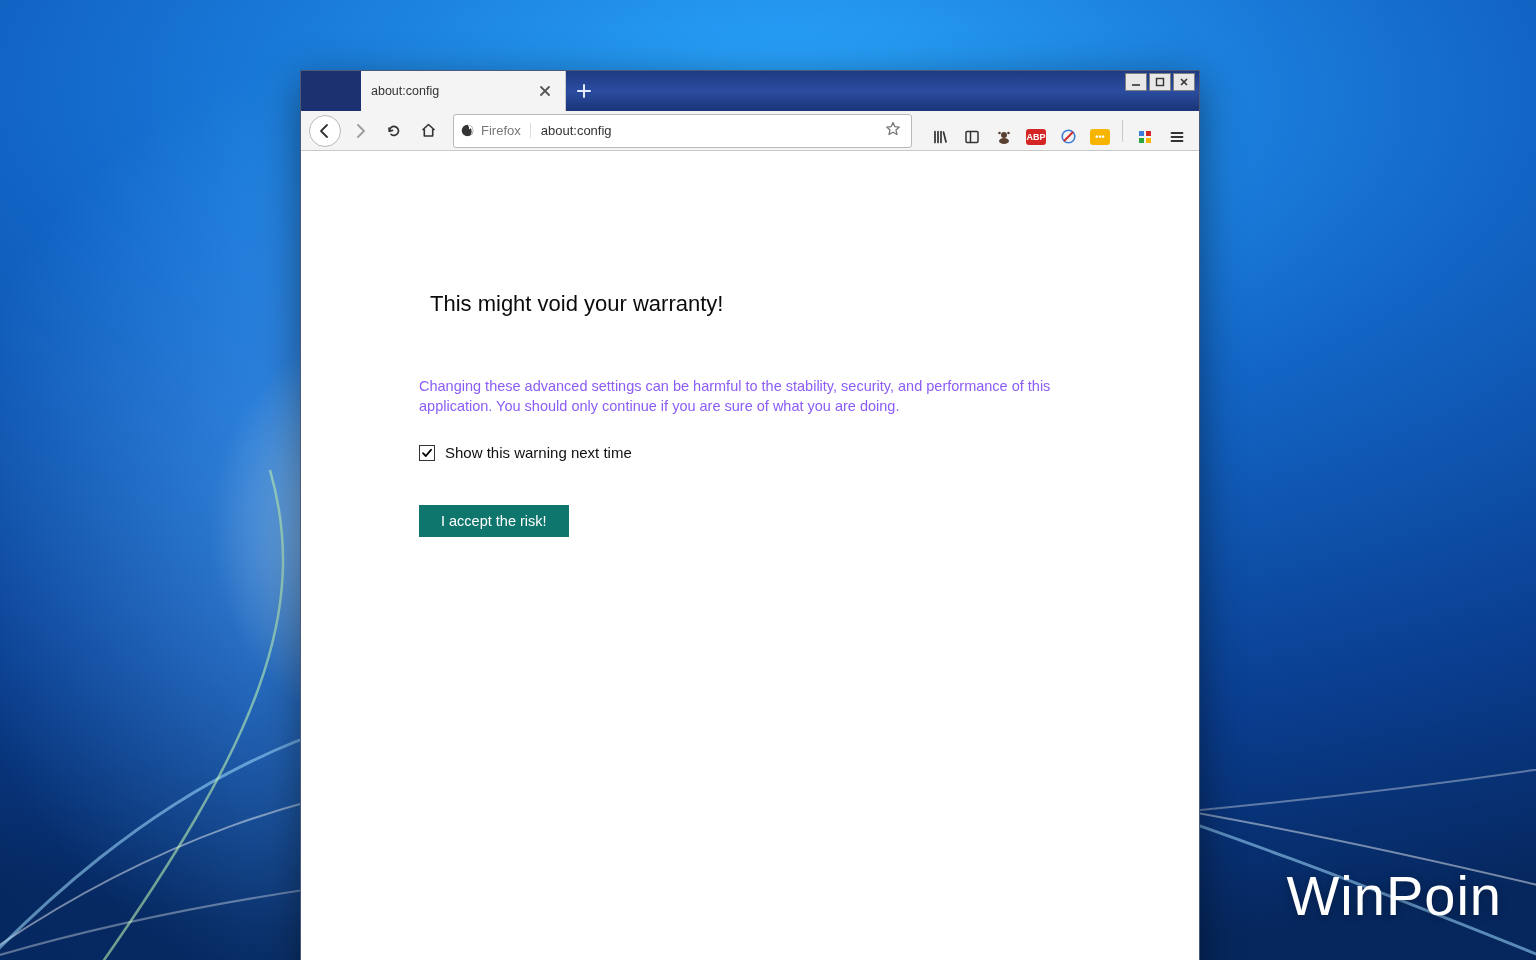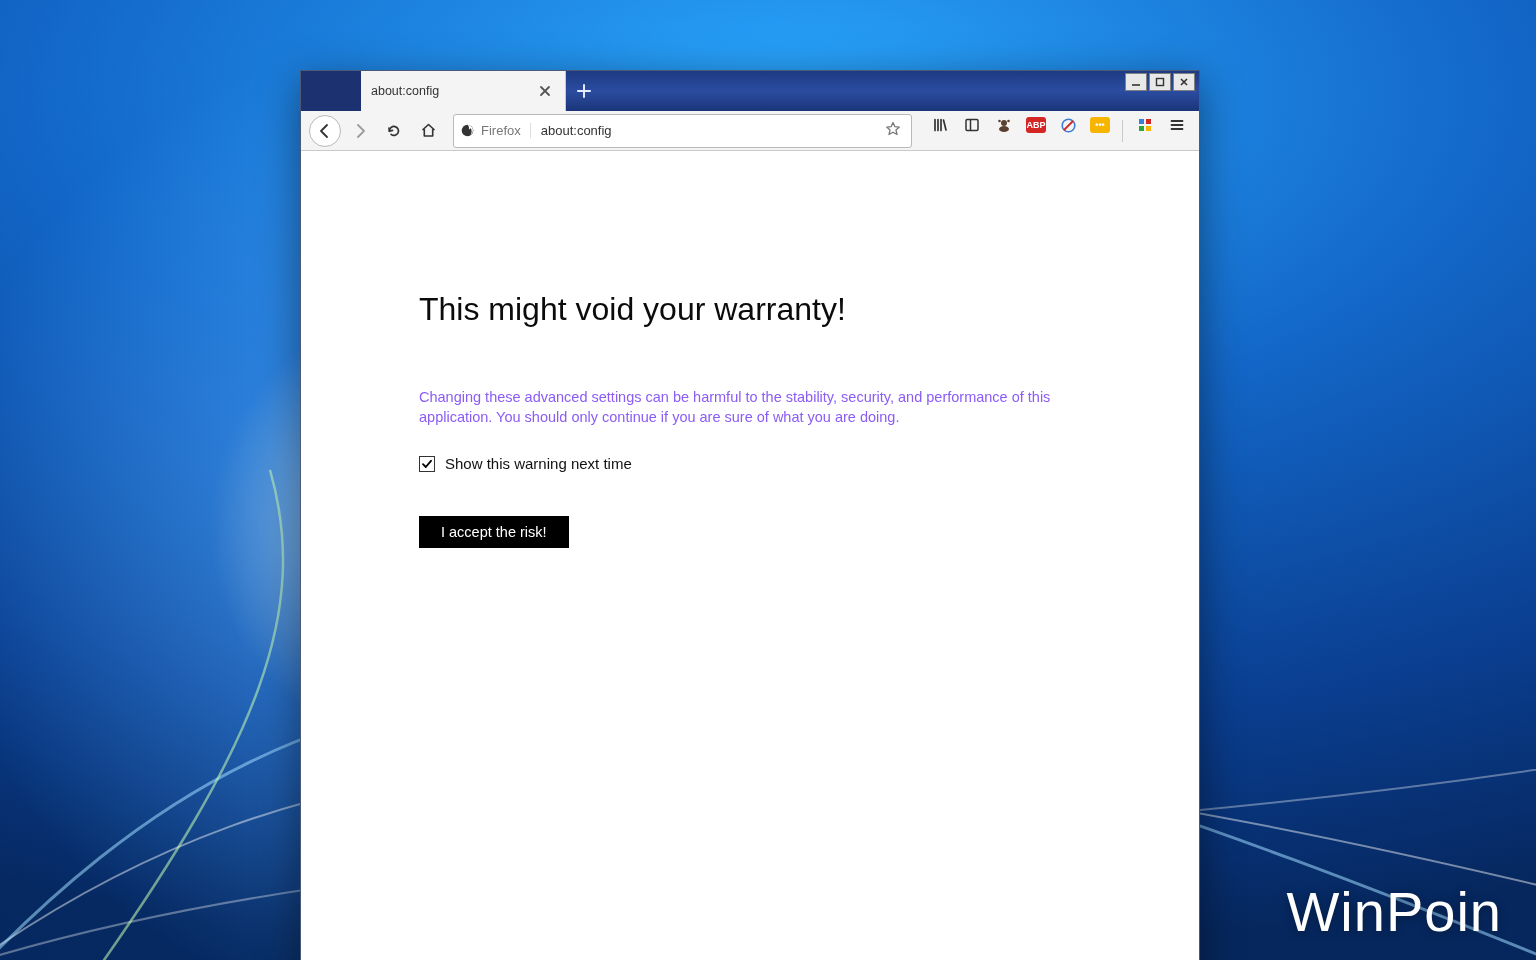--- a/index.html
+++ b/index.html
@@ -17,21 +17,21 @@
   }
   .desktop svg.swoosh {
     position: absolute;
     left: 0; top: 0;
     width: 1536px; height: 960px;
     pointer-events: none;
   }
   .watermark {
     position: absolute;
     right: 34px;
-    bottom: 16px;
+    bottom: 32px;
     color: #fff;
     font-size: 56px;
     font-weight: 300;
     letter-spacing: 1px;
     text-shadow: 0 2px 8px rgba(0,0,0,0.35);
     font-family: "Segoe UI Light","Segoe UI",sans-serif;
     text-align: center;
   }
   
   
@@ -172,21 +172,21 @@
   .toolbar-icons {
     display: flex;
     align-items: center;
     gap: 4px;
     padding-left: 4px;
   }
   .ti {
     width: 28px;
     height: 28px;
     display: flex;
-    align-items: flex-start;
+    align-items: flex-end;
     justify-content: center;
     border-radius: 3px;
     font-size: 15px;
     color: #444;
     cursor: pointer;
   }
   .sep {
     width: 1px;
     height: 22px;
     background: #c9c9c9;
@@ -206,24 +206,25 @@
   .badge.red { background: #d52626; }
   .badge.yellow { background: #f7b500; }
   
   
   .content {
     flex: 1;
     background: #fff;
     padding: 140px 0 0 118px;
   }
   .content h1 {
-    font-size: 32px;
+    font-size: 22px;
     font-weight: 400;
     color: #0b0b0b;
     margin-bottom: 60px;
+    margin-left: 11px;
   }
   .content .body-text {
     font-size: 14.5px;
     color: #8b5cf6;
     max-width: 660px;
     line-height: 1.35;
     margin-bottom: 28px;
   }
   .checkbox-row {
     display: flex;
@@ -239,21 +240,21 @@
     border: 1.5px solid #333;
     background: #fff;
     display: flex;
     align-items: center;
     justify-content: center;
     font-size: 13px;
     cursor: pointer;
   }
   .accept-btn {
     display: inline-block;
-    background: #000000;
+    background: #0f766e;
     color: #fff;
     font-size: 14.5px;
     padding: 8px 22px;
     border: none;
     cursor: pointer;
   }
 </style>
 </head>
 <body>
 

